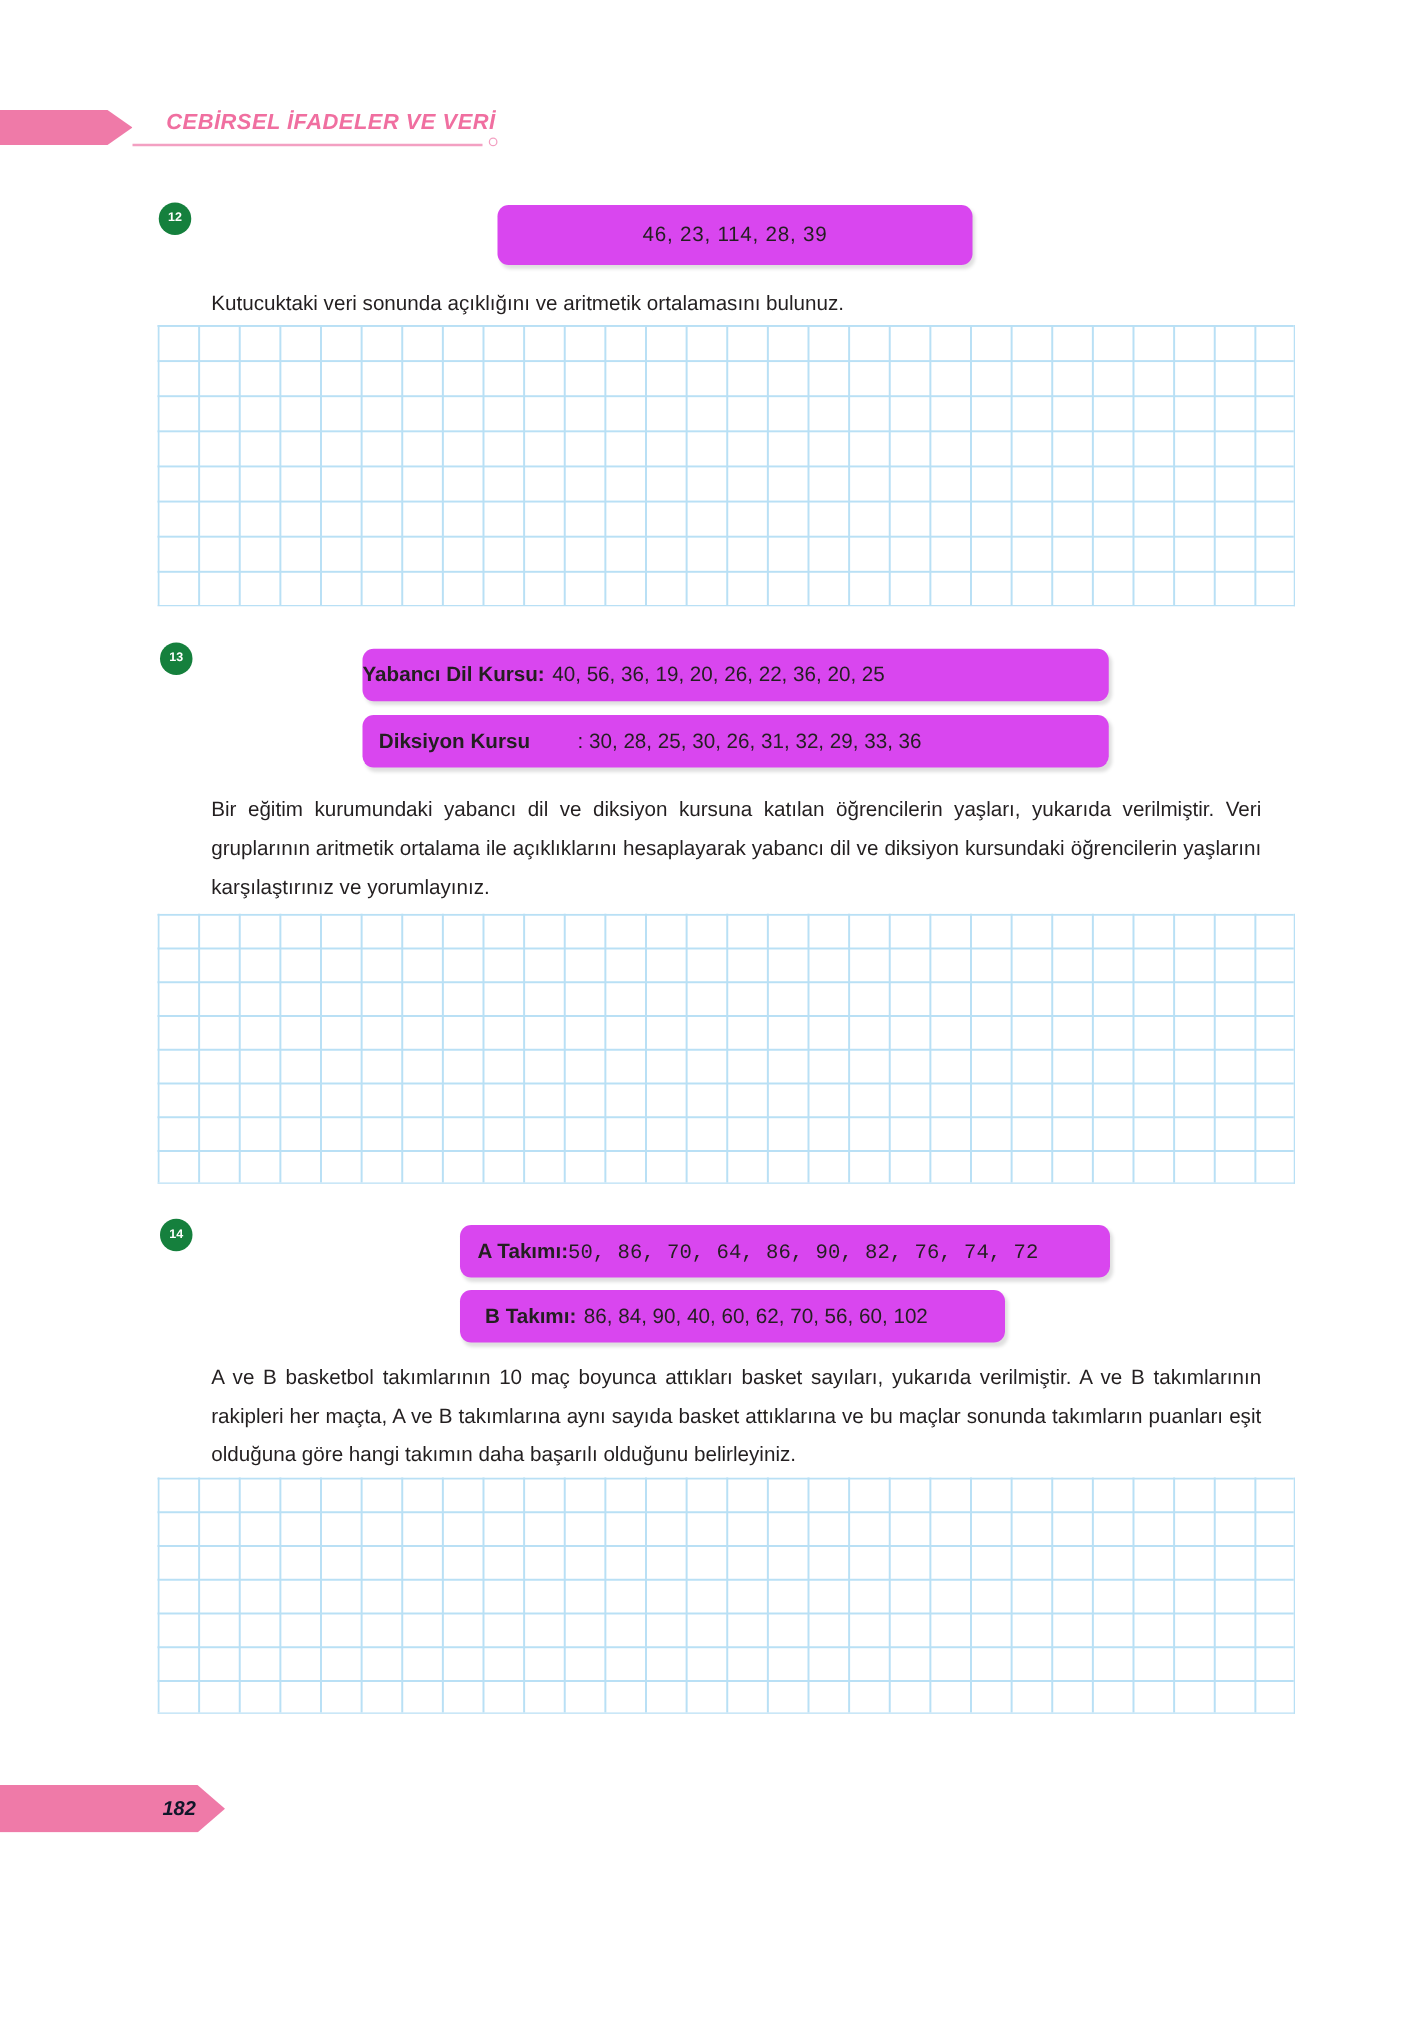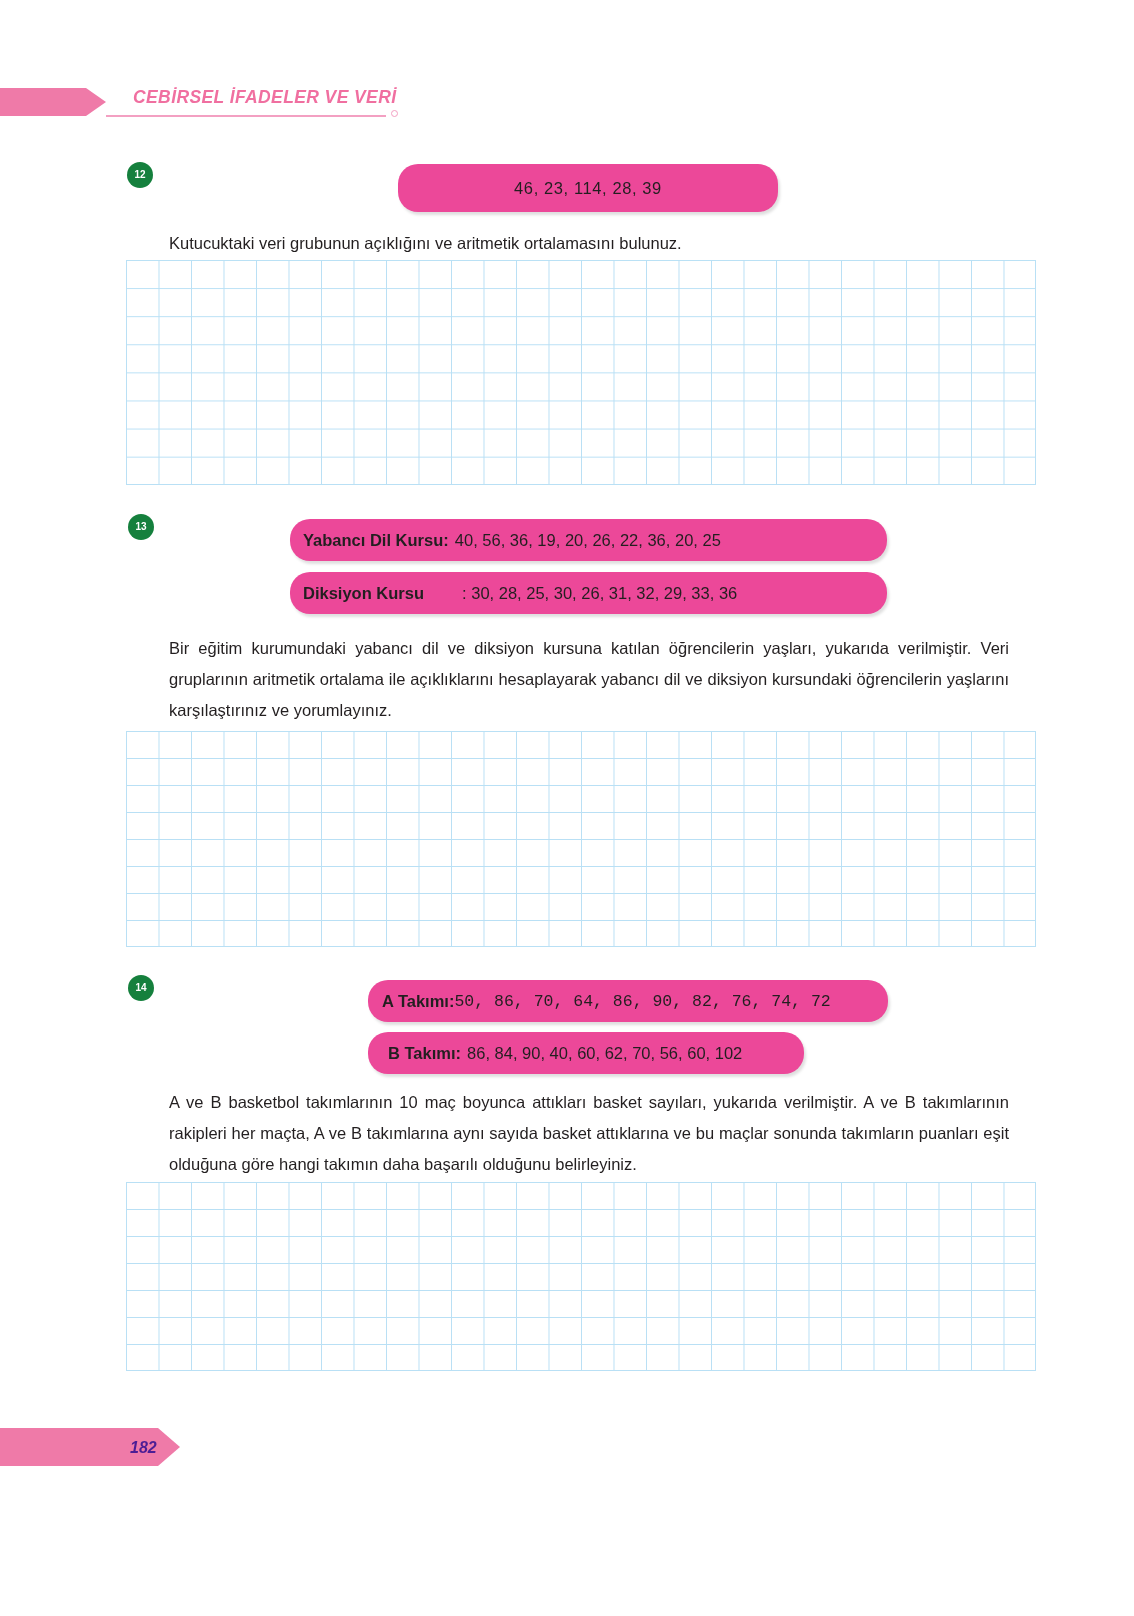--- a/index.html
+++ b/index.html
@@ -76,22 +76,22 @@
     font-weight: bold;
     display: flex;
     align-items: center;
     justify-content: center;
     line-height: 1;
   }
 
   
   .ybox {
     position: absolute;
-    background: #ec4899;
-    border-radius: 20px;
+    background: #d946ef;
+    border-radius: 9px;
     box-shadow: 2px 3px 3px rgba(0,0,0,0.13);
     box-sizing: border-box;
     display: flex;
     align-items: center;
     font-size: 16.5px;
     color: #231f20;
   }
   .ybox.centered { justify-content: center; }
   .ybox .lbl { font-weight: bold; }
   .ybox .vals { white-space: pre; }
@@ -138,46 +138,46 @@
     background: #ef7aa8;
     clip-path: polygon(0 0, 158px 0, 180px 50%, 158px 100%, 0 100%);
   }
   .footer-pagenum {
     position: absolute;
     left: 130px;
     top: 11px;
     font-size: 16px;
     font-weight: bold;
     font-style: italic;
-    color: #4c1d95;
+    color: #0f172a;
   }
 </style>
 </head>
 <body>
 
 <div class="page-header">
   <div class="header-chevron"></div>
   <div class="header-rule"></div>
   <div class="header-dot"></div>
   <div class="header-title">CEBİRSEL İFADELER VE VERİ</div>
 </div>
 
 <div class="qnum" style="left:127px; top:162px;">12</div>
 
 <div class="ybox centered" style="left:398px; top:164px; width:380px; height:48px;">
   <span class="nums">46,   23,   114,   28,   39</span>
 </div>
 
-<div class="ptext single" style="left:169px; top:228px; width:820px;">Kutucuktaki veri grubunun açıklığını ve aritmetik ortalamasını bulunuz.</div>
+<div class="ptext single" style="left:169px; top:228px; width:820px;">Kutucuktaki veri sonunda açıklığını ve aritmetik ortalamasını bulunuz.</div>
 
 <div class="grid" style="left:126px; top:260px; width:910px; height:225px; background-size:32.5px 28.1px;"></div>
 
 <div class="qnum" style="left:128px; top:514px;">13</div>
 
-<div class="ybox" style="left:290px; top:519px; width:597px; height:42px; padding-left:13px;">
+<div class="ybox" style="left:290px; top:519px; width:597px; height:42px; ">
   <span class="lbl">Yabancı Dil Kursu:</span>
   <span class="vals" style="margin-left:6px;">40, 56, 36, 19, 20, 26, 22, 36, 20, 25</span>
 </div>
 
 <div class="ybox" style="left:290px; top:572px; width:597px; height:42px; padding-left:13px;">
   <span class="lbl">Diksiyon Kursu</span>
   <span class="vals" style="margin-left:38px;">: 30, 28, 25, 30, 26, 31, 32, 29, 33, 36</span>
 </div>
 
 <div class="ptext" style="left:169px; top:633px; width:840px;">Bir eğitim kurumundaki yabancı dil ve diksiyon kursuna katılan öğrencilerin yaşları, yukarıda verilmiştir. Veri gruplarının aritmetik ortalama ile açıklıklarını hesaplayarak yabancı dil ve diksiyon kursundaki öğrencilerin yaşlarını karşılaştırınız ve yorumlayınız.</div>

